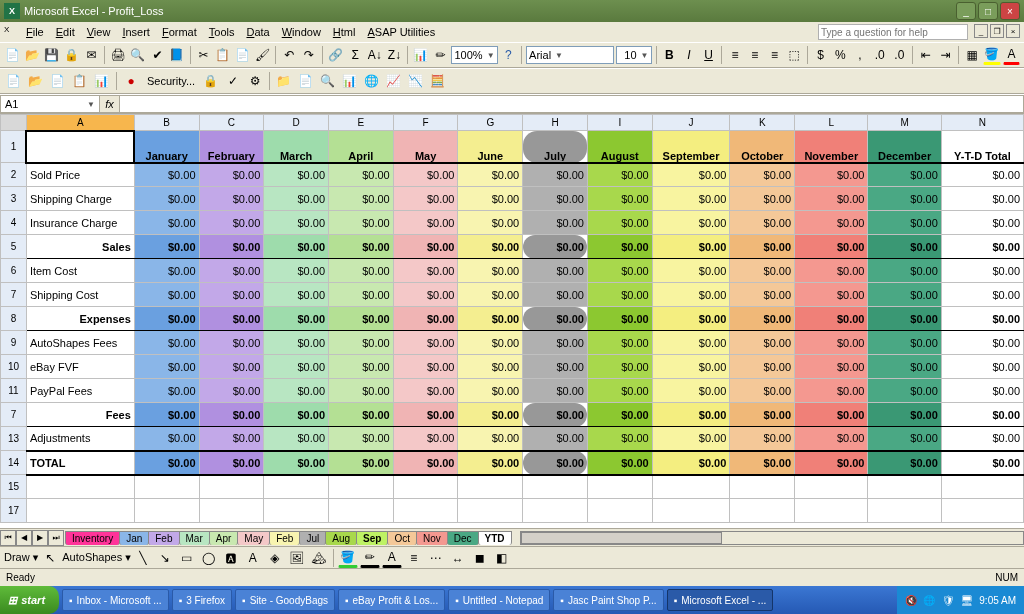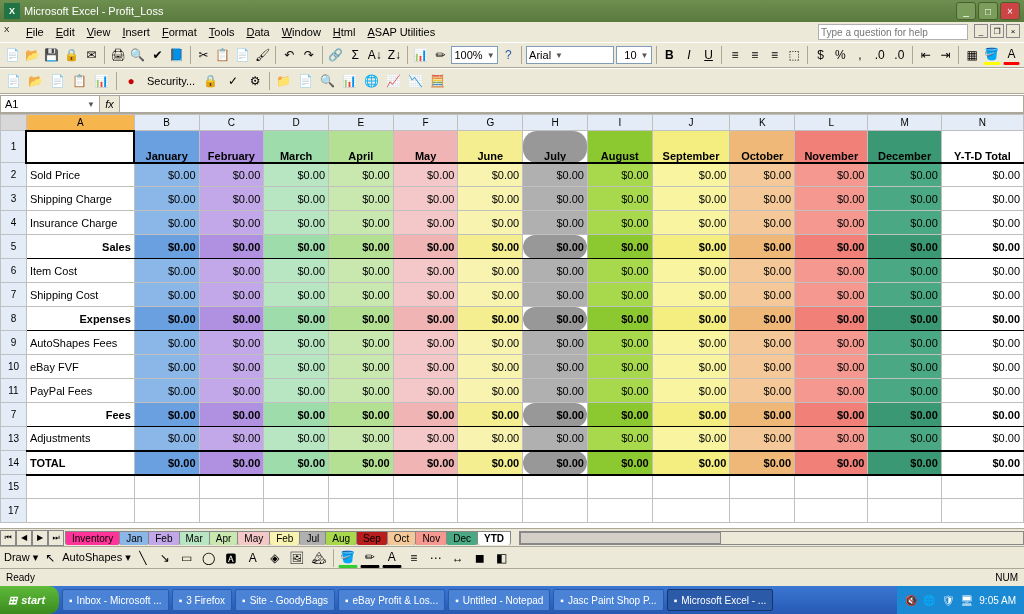--- a/index.html
+++ b/index.html
@@ -545,21 +545,21 @@
   <div id="tabs" style="display:flex; margin-left:2px;">
       <span class="tab" style="background: rgb(255, 51, 153);">Inventory</span>
       <span class="tab" style="background: rgb(138, 182, 232);">Jan</span>
       <span class="tab" style="background: rgb(194, 168, 232);">Feb</span>
       <span class="tab" style="background: rgb(184, 230, 194);">Mar</span>
       <span class="tab" style="background: rgb(200, 232, 176);">Apr</span>
       <span class="tab" style="background: rgb(244, 200, 200);">May</span>
       <span class="tab" style="background: rgb(248, 244, 176);">Feb</span>
       <span class="tab" style="background: rgb(176, 176, 176);">Jul</span>
       <span class="tab" style="background: rgb(168, 216, 76);">Aug</span>
-      <span class="tab" style="background: #b91c1c;">Sep</span>
+      <span class="tab" style="background: #bef264; font-weight: bold;">Sep</span>
       <span class="tab" style="background: rgb(244, 200, 152);">Oct</span>
       <span class="tab" style="background: rgb(244, 152, 144);">Nov</span>
       <span class="tab" style="background: rgb(74, 168, 132);">Dec</span>
       <span class="tab active" style="background: rgb(255, 255, 255);">YTD</span>
     </div>
   <div class="hscroll">
       <div class="thumb"></div>
     </div>
 </div>
 

